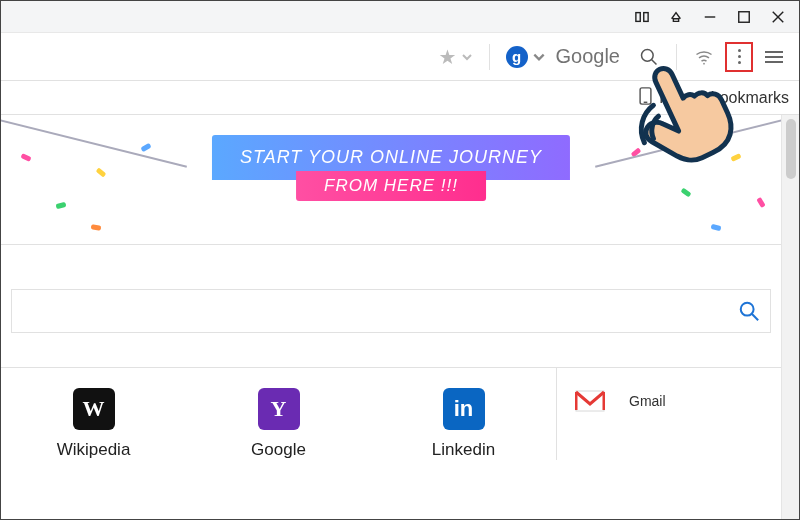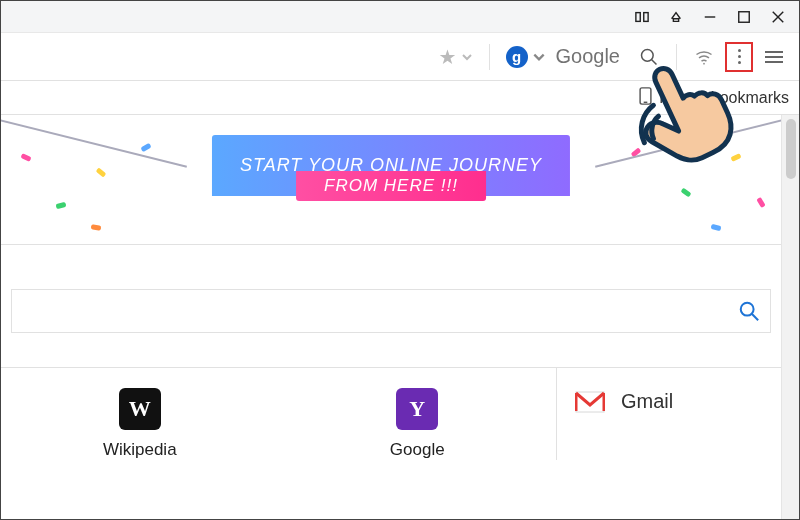--- a/index.html
+++ b/index.html
@@ -35,42 +35,42 @@
   .bookbar{height:34px;background:#fff;border-bottom:1px solid var(--border);display:flex;align-items:center;justify-content:flex-end;padding:0 10px;font-size:16px;color:#333;position:relative}
   .bookbar .devicon{margin-right:6px}
   .bookbar .devicon svg{width:15px;height:18px;stroke:#555;stroke-width:1.6;fill:none}
   
   .page-wrap{display:flex;height:calc(520px - 32px - 48px - 34px)}
   .page{flex:1;background:#fff;overflow:hidden}
   .scroll{width:18px;background:#f2f2f2;border-left:1px solid #e5e5e5;display:flex;flex-direction:column}
   .scroll .thumb{width:10px;height:60px;background:#ccc;border-radius:5px;margin:4px auto}
   
   .banner{height:130px;border-bottom:1px solid var(--border);position:relative;overflow:hidden}
-  .ribbon-top{position:absolute;left:50%;top:20px;transform:translateX(-50%);background:linear-gradient(90deg,#5ba8ff,#8f6bff);color:#fff;font-size:18px;font-style:italic;letter-spacing:1px;padding:20px 28px;border-radius:3px 3px 0 0;white-space:nowrap}
+  .ribbon-top{position:absolute;left:50%;top:20px;transform:translateX(-50%);background:linear-gradient(90deg,#5ba8ff,#8f6bff);color:#fff;font-size:18px;font-style:italic;letter-spacing:1px;padding:12px 28px;border-radius:3px 3px 0 0;white-space:nowrap}
   .ribbon-bot{position:absolute;left:50%;top:56px;transform:translateX(-50%);background:linear-gradient(90deg,#ff4fa3,#ff2e8e);color:#fff;font-size:17px;font-style:italic;letter-spacing:1px;padding:5px 28px;border-radius:0 0 3px 3px;white-space:nowrap}
   .banner::before,.banner::after{content:"";position:absolute;top:0;width:210px;height:2px;background:#aab}
   .banner::before{left:-18px;transform:rotate(14deg);transform-origin:left}
   .banner::after{right:-18px;transform:rotate(-14deg);transform-origin:right}
   .confetti{position:absolute;inset:0}
   .cf{position:absolute;width:10px;height:5px;border-radius:2px}
   
   .search-row{padding:44px 10px 34px 10px}
   .searchbox{height:44px;border:1px solid var(--border);display:flex;align-items:center;padding:0 10px}
   .searchbox input{flex:1;border:none;outline:none;font-size:16px}
   .searchbox svg{width:22px;height:22px;stroke:var(--blue);stroke-width:2.2;fill:none}
   
   .tiles-wrap{display:flex;border-top:1px solid var(--border)}
   .tiles{flex:1;display:flex}
   .side{width:225px;border-left:1pxsolid var(--border);border-left:1px solid var(--border);display:flex;flex-direction:column;padding:22px 18px 0 18px}
   .tile{flex:1;display:flex;flex-direction:column;align-items:center;padding-top:20px;font-size:17px;color:#222}
   .tile .iconsq{width:42px;height:42px;border-radius:6px;display:flex;align-items:center;justify-content:center;color:#fff;font-weight:bold;font-size:22px;margin-bottom:10px}
   .wk{background:#111;font-family:"Times New Roman",serif}
   .yh{background:#6a2bb2;font-family:"Times New Roman",serif}
   .li{background:#0a66c2;font-size:19px}
-  .side-item{display:flex;align-items:center;gap:16px;font-size:20px;color:#333}
+  .side-item{display:flex;align-items:center;gap:24px;font-size:14px;color:#333}
   .gm{width:30px;height:22px;position:relative}
   .gm svg{width:30px;height:22px}
   
   .hand{position:absolute;left:620px;top:55px;width:120px;height:120px;z-index:50;pointer-events:none}
   .hand svg{width:120px;height:120px}
 </style>
 </head>
 <body>
 
 <div class="titlebar">
@@ -195,20 +195,24 @@
     <div class="tiles-wrap">
       <div class="tiles">
         <div class="tile">
           <div class="iconsq wk">W</div>
           <span>Wikipedia</span>
         </div>
         <div class="tile">
           <div class="iconsq yh">Y</div>
           <span>Google</span>
         </div>
+        <div class="tile">
+          <div class="iconsq li">in</div>
+          <span>Linkedin</span>
+        </div>
       </div>
       <div class="side">
         <div class="side-item">
           <span class="gm">
             <svg viewBox="0 0 30 22">
                 <rect x="1" y="1" width="28" height="20" fill="#fff" stroke="#d8d8d8"></rect>
                 <path d="M1 2 L15 14 L29 2" fill="none" stroke="#e53935" stroke-width="3"></path>
                 <path d="M1 2v18" stroke="#e53935" stroke-width="3"></path>
                 <path d="M29 2v18" stroke="#e53935" stroke-width="3"></path>
               </svg>

